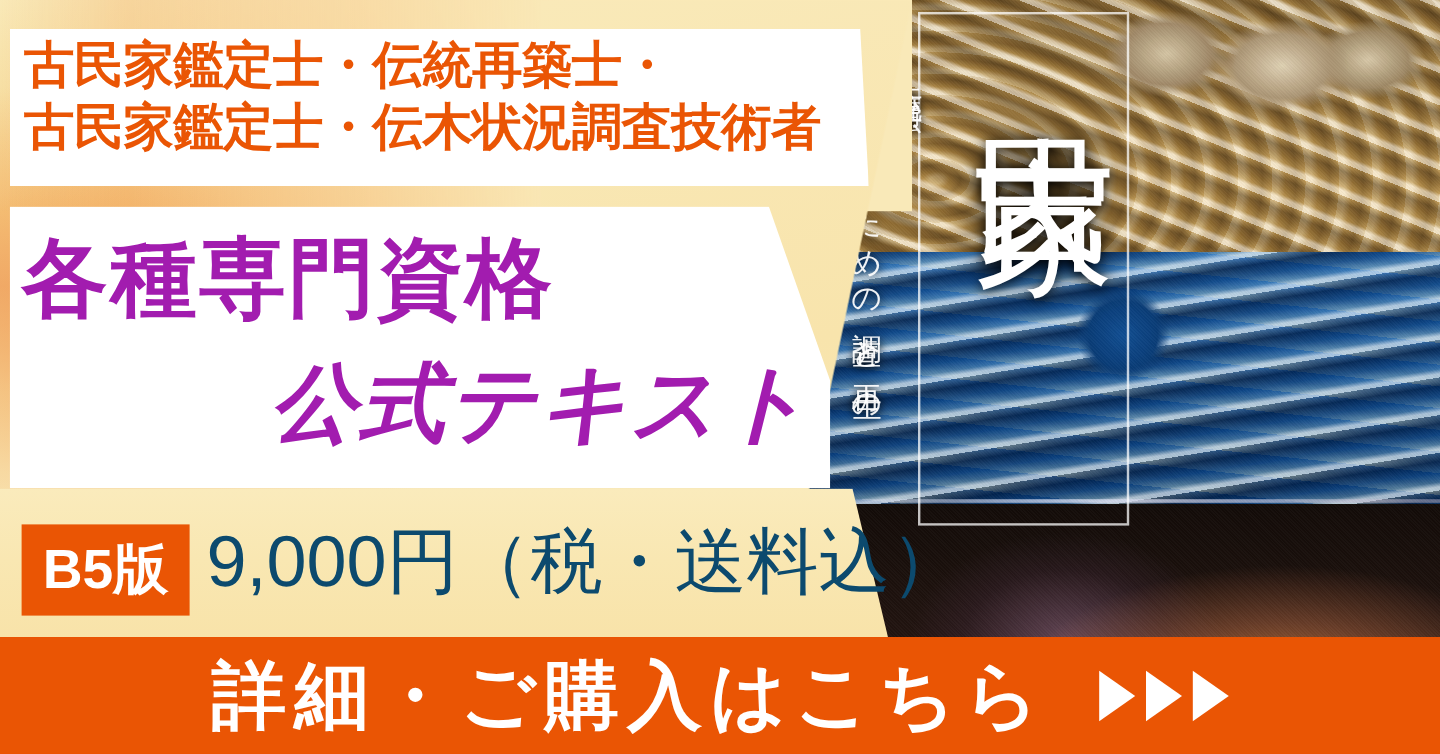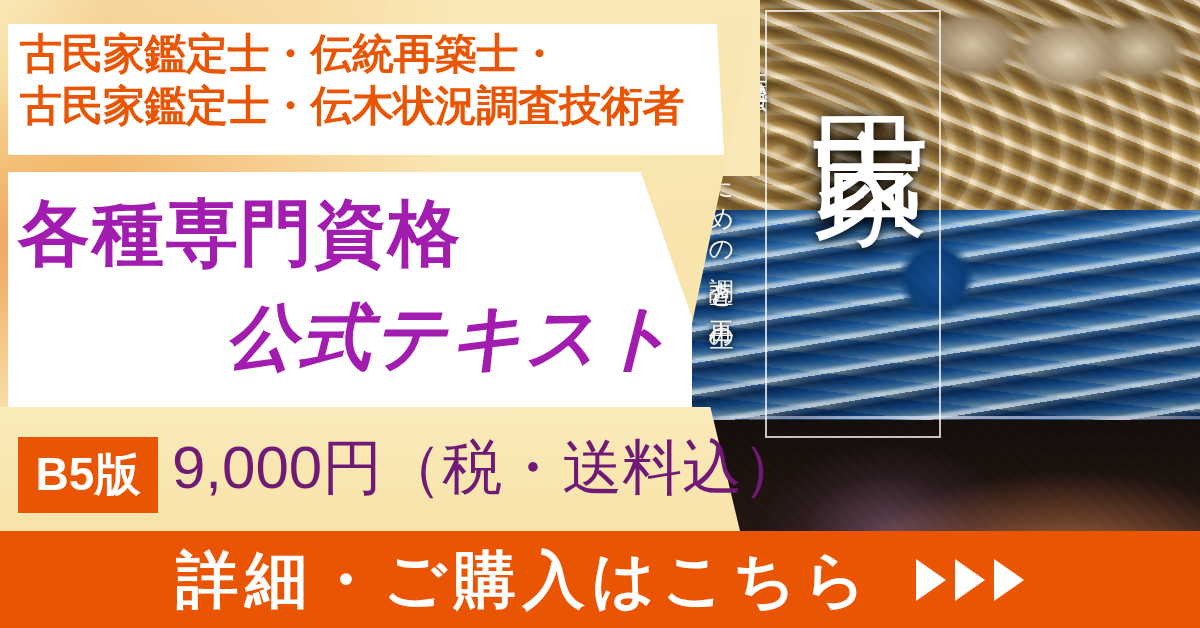--- a/index.html
+++ b/index.html
@@ -172,21 +172,21 @@
     position:absolute; left:18px; top:425px;
     width:140px; height:76px;
     background:#EA5504; color:#ffffff;
     font-size:46px; font-weight:700;
     display:flex; align-items:center; justify-content:center;
     letter-spacing:0px;
     margin-top:12px;
   }
   .price {
     position:absolute; left:172px; top:428px;
-    color:#701a75; font-size:60px; font-weight:400;
+    color:#0c4a6e; font-size:60px; font-weight:400;
     letter-spacing:0px; white-space:nowrap;
   }
 
   
   .cta {
     position:absolute; left:0; top:531px; width:1200px; height:97px;
     background:#EA5504;
     display:flex; align-items:center; justify-content:center;
     gap:36px;
   }

